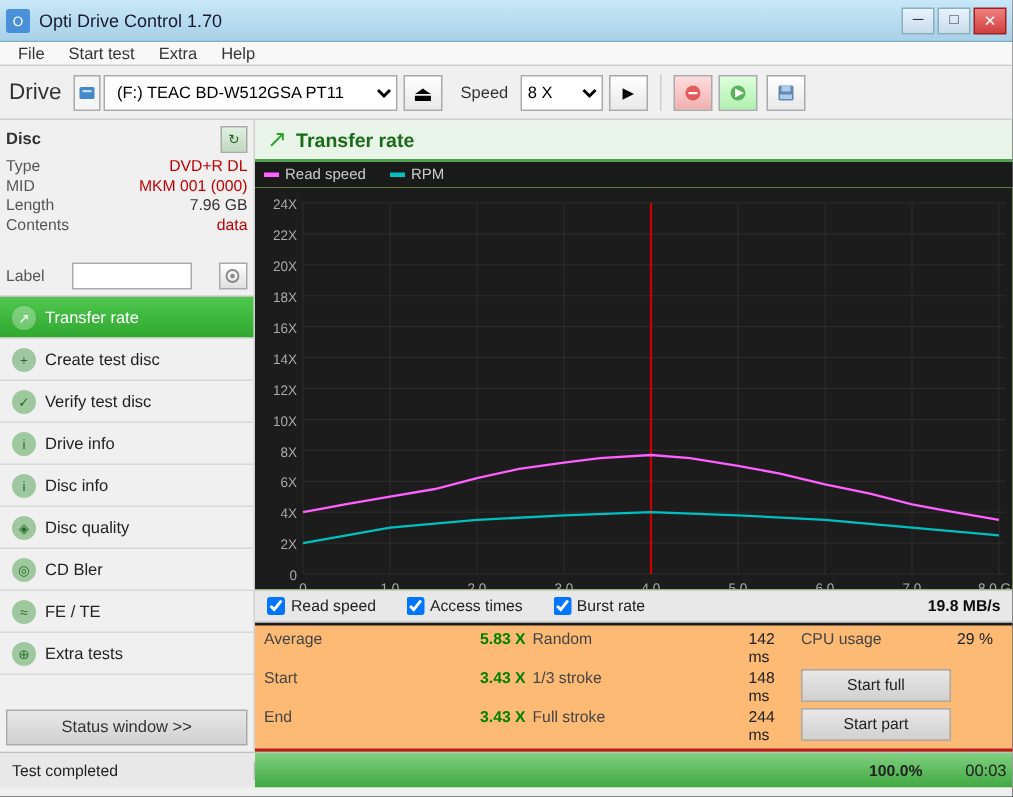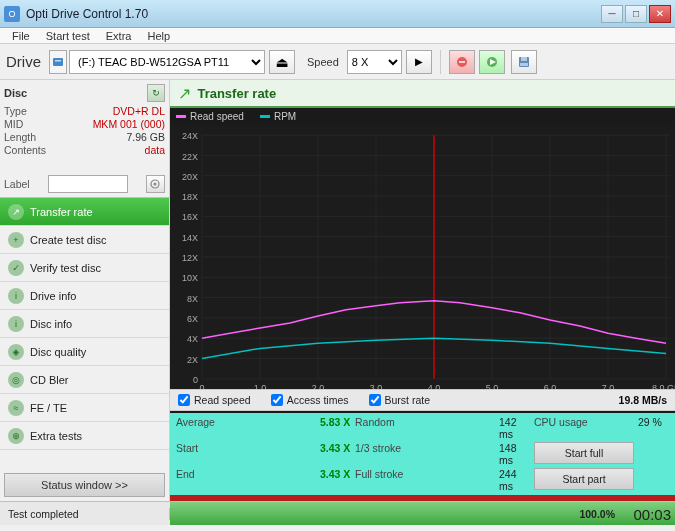--- a/index.html
+++ b/index.html
@@ -74,34 +74,34 @@
     
     svg.chart { width: 100%; height: 100%; }
     
     
     .checkboxes-bar { background: #e8e8e8; height: 22px; display: flex; align-items: center; padding: 0 8px; gap: 20px; border-top: 1px solid #ccc; border-bottom: 1px solid #ccc; }
     .cb-item { display: flex; align-items: center; gap: 4px; font-size: 10.5px; color: #222; }
     .cb-item input { width: 12px; height: 12px; }
     .burst-rate-val { margin-left: auto; font-size: 10.5px; color: #0a0a0a; font-weight: bold; }
     
     
-    .stats-grid { background: #5eead4; padding: 3px 6px; display: grid; grid-template-columns: 140px 1fr 140px 1fr 100px 1fr; gap: 2px 4px; border-bottom: 6px solid #b91c1c; }
+    .stats-grid { background: #fdba74; padding: 3px 6px; display: grid; grid-template-columns: 140px 1fr 140px 1fr 100px 1fr; gap: 2px 4px; border-bottom: 2px solid #b91c1c; }
     .stat-key { font-size: 10.5px; color: #444; }
     .stat-val { font-size: 10.5px; color: #008000; font-weight: bold; }
     .stat-val.black { color: #222; font-weight: normal; }
     .stat-val.green { color: #008000; }
     .start-btn { height: 22px; background: linear-gradient(to bottom, #e8e8e8, #d0d0d0); border: 1px solid #aaa; font-size: 10.5px; cursor: pointer; color: #222; padding: 0 8px; }
     
     
     .statusbar { height: 24px; background: #e8e8e8; border-top: 1px solid #c0c0c0; display: flex; align-items: center; padding: 0; }
     .statusbar-text { padding: 0 8px; font-size: 10.5px; color: #222; width: 170px; border-right: 1px solid #c0c0c0; }
     .progress-container { flex: 1; height: 100%; background: #d0d0d0; position: relative; overflow: hidden; }
     .progress-bar { height: 100%; background: linear-gradient(to bottom, #80d080, #40a840); }
     .progress-text { position: absolute; right: 60px; top: 50%; transform: translateY(-50%); font-size: 10.5px; color: #222; font-weight: bold; }
-    .timer-text { position: absolute; right: 4px; top: 50%; transform: translateY(-50%); font-size: 15px; color: #222; }
+    .timer-text { position: absolute; right: 4px; top: 50%; transform: translateY(-50%); font-size: 11px; color: #222; }
   </style>
 </head>
 <body>
 
 <div class="titlebar">
   <div class="titlebar-left">
     <div class="titlebar-icon">O</div>
     <span class="titlebar-title">Opti Drive Control 1.70</span>
   </div>
   <div class="titlebar-controls">

